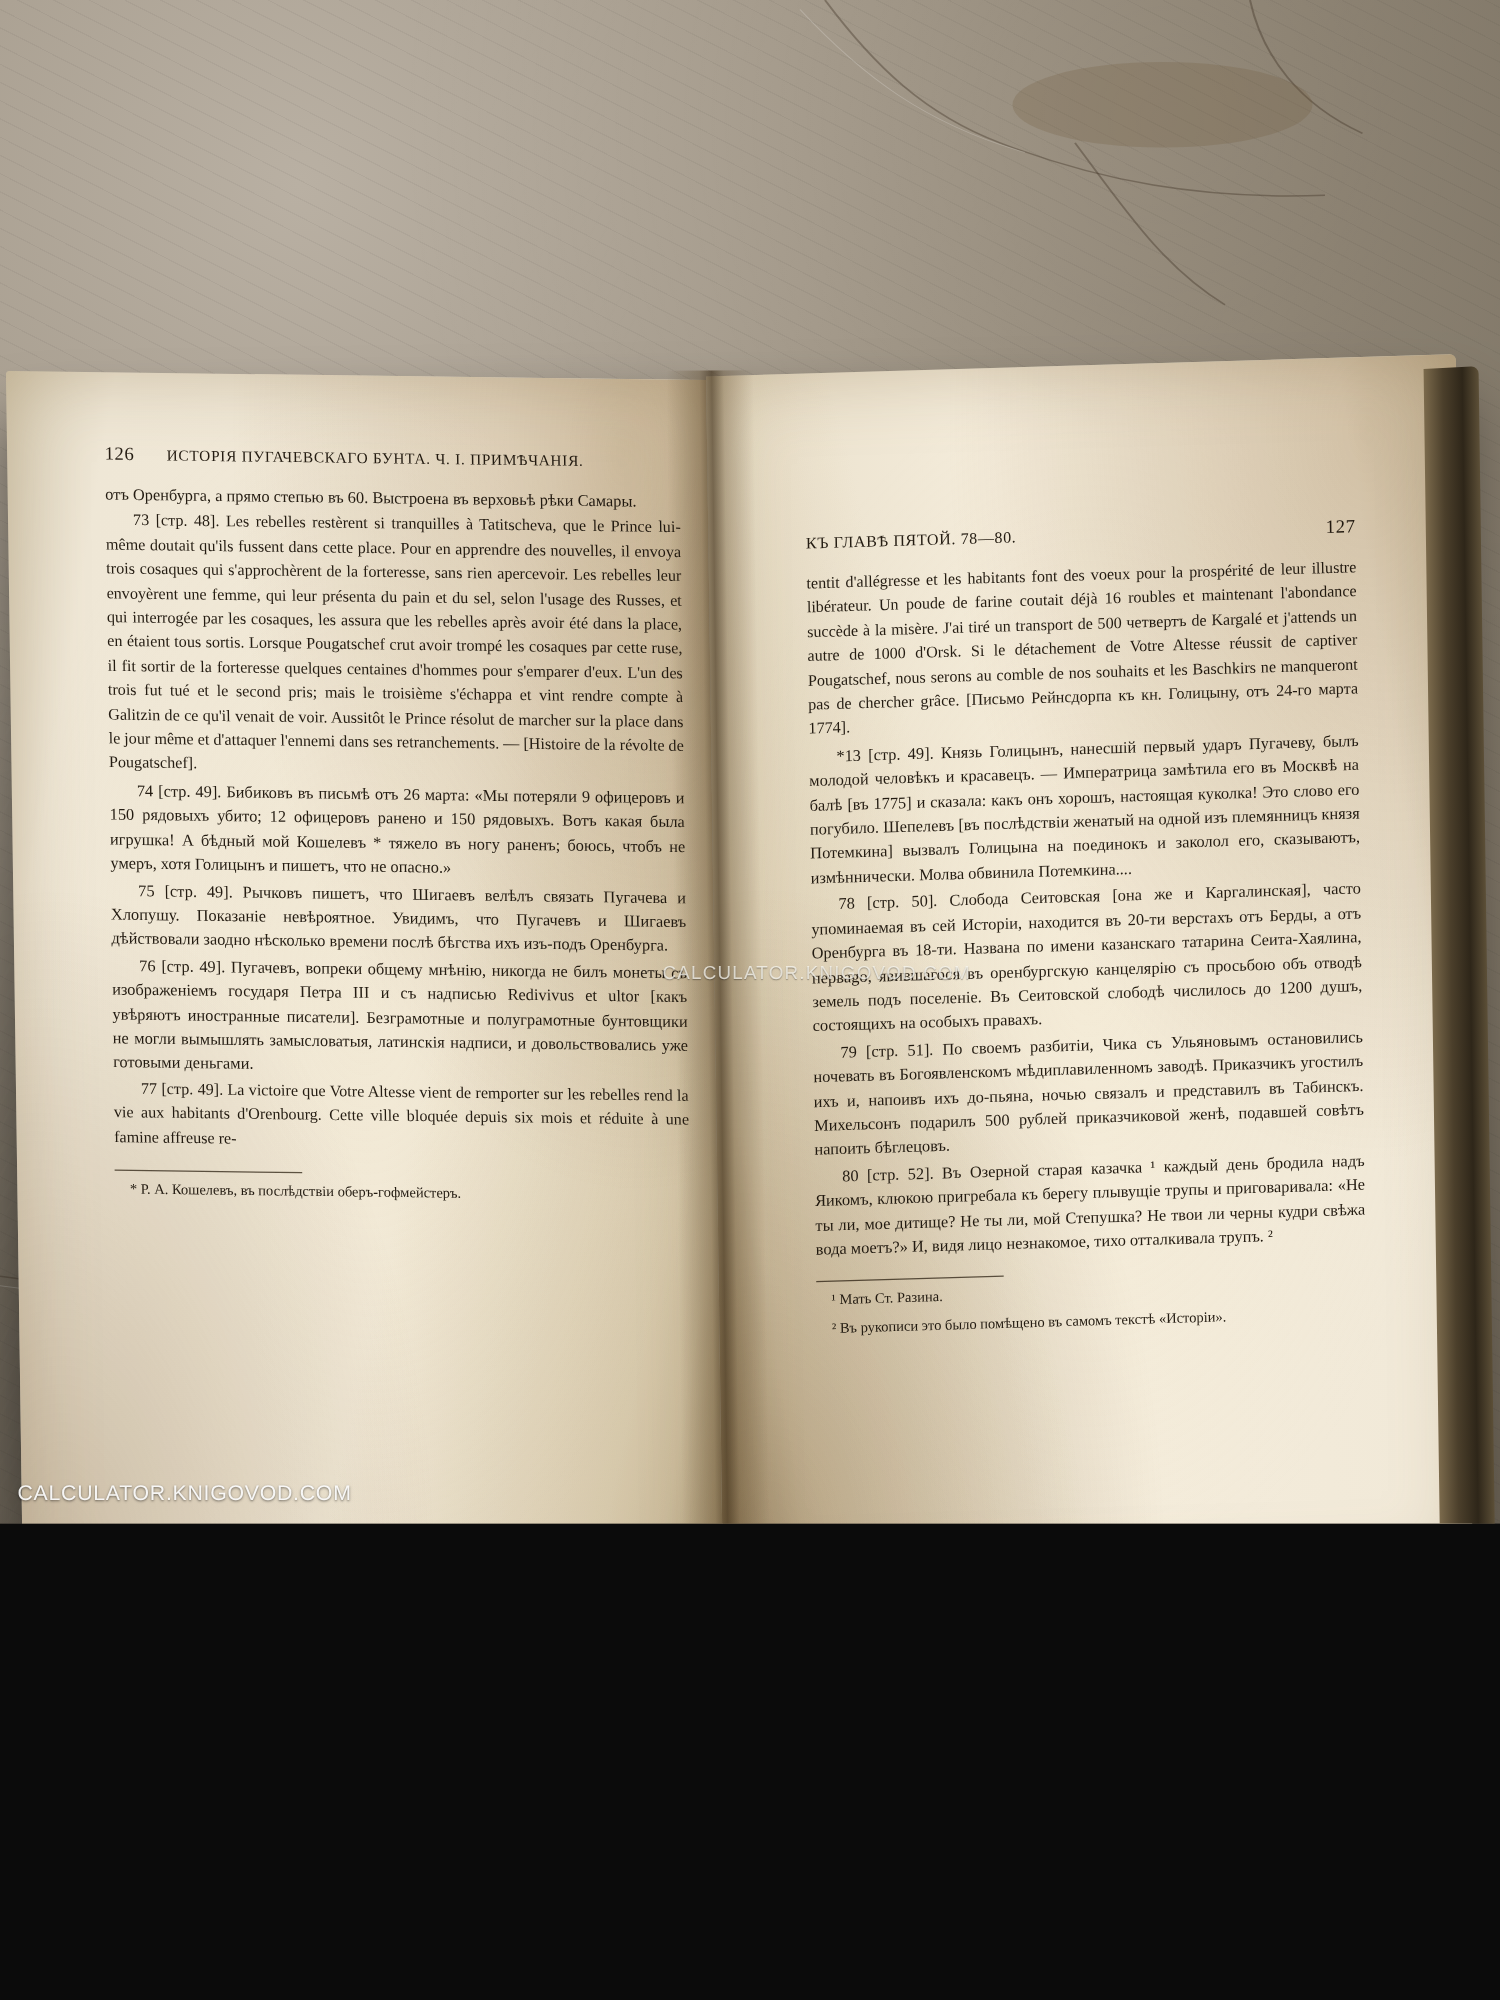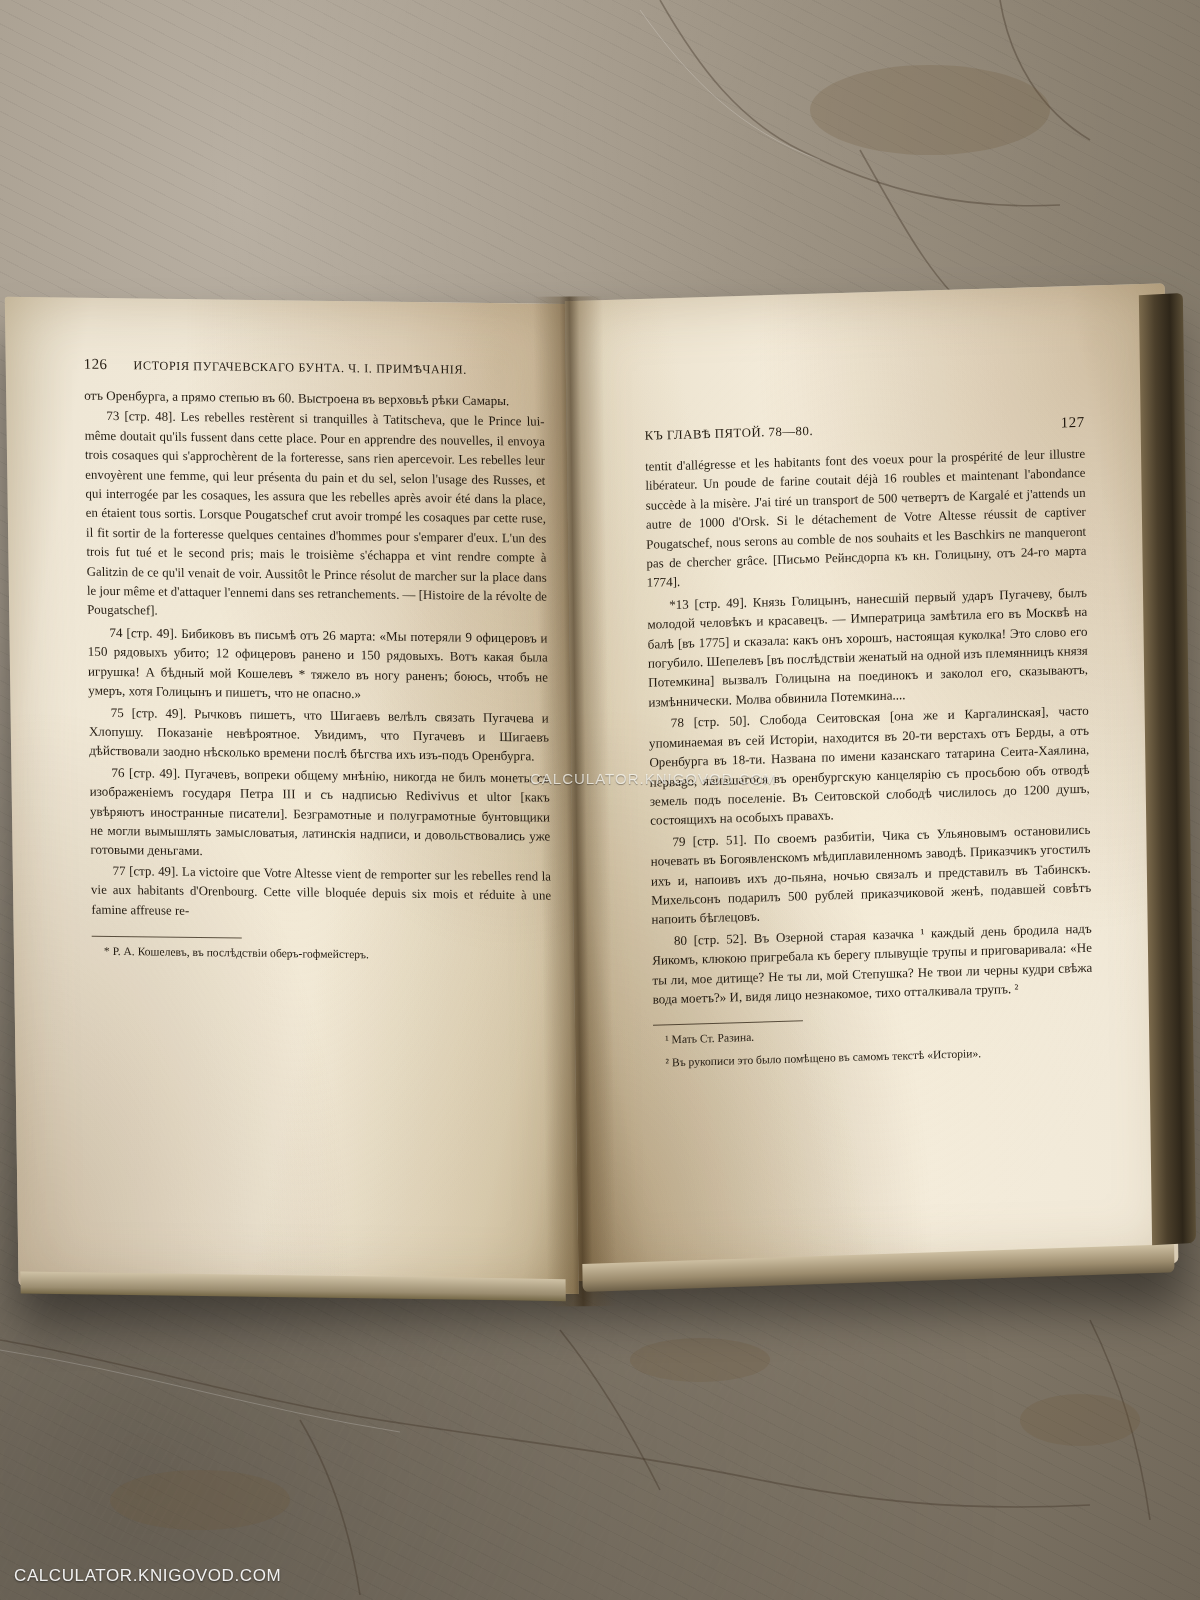--- a/index.html
+++ b/index.html
@@ -3,21 +3,21 @@
 <meta charset="utf-8">
 <style>
   html, body {
     margin: 0;
     padding: 0;
     background: #0b0b0b;
   }
   #scene {
     position: relative;
     width: 1200px;
-    height: 1600px;
+    height: 1219px;
     overflow: hidden;
     font-family: "Liberation Serif", serif;
     background:
       radial-gradient(ellipse at 20% 12%, #b9b0a3 0%, #a59b8c 30%, #8d8373 60%, #6f6658 100%);
   }
   
   .bg-texture {
     position: absolute;
     inset: 0;
     background-image:

